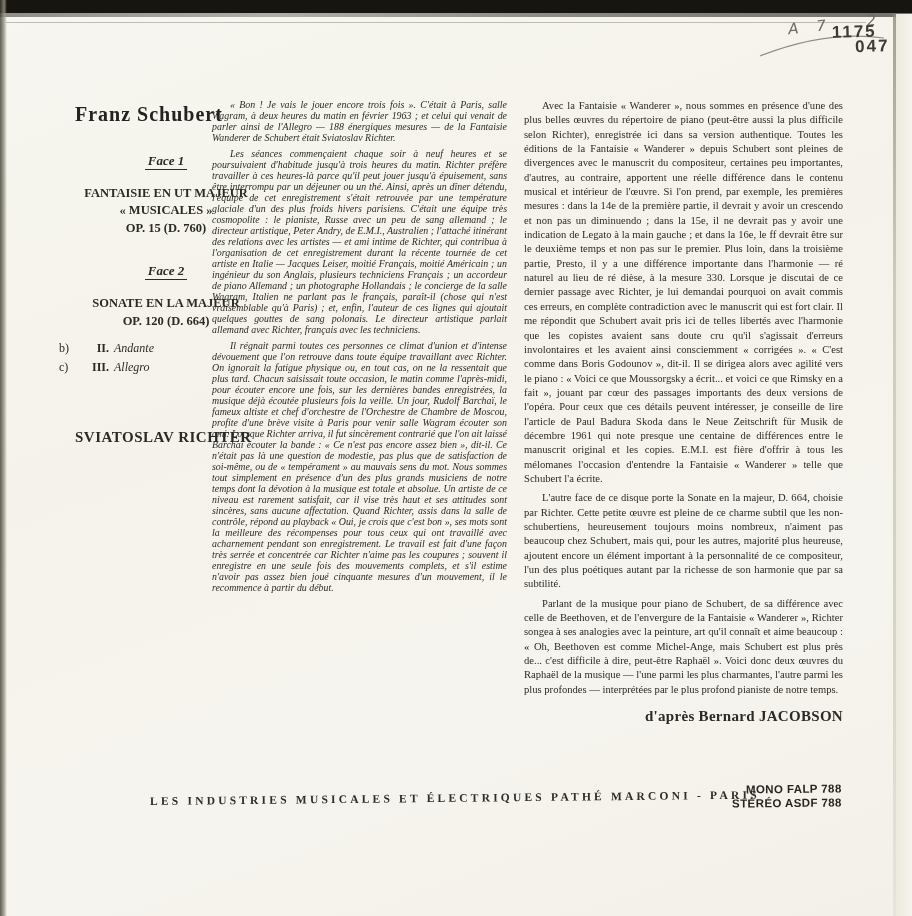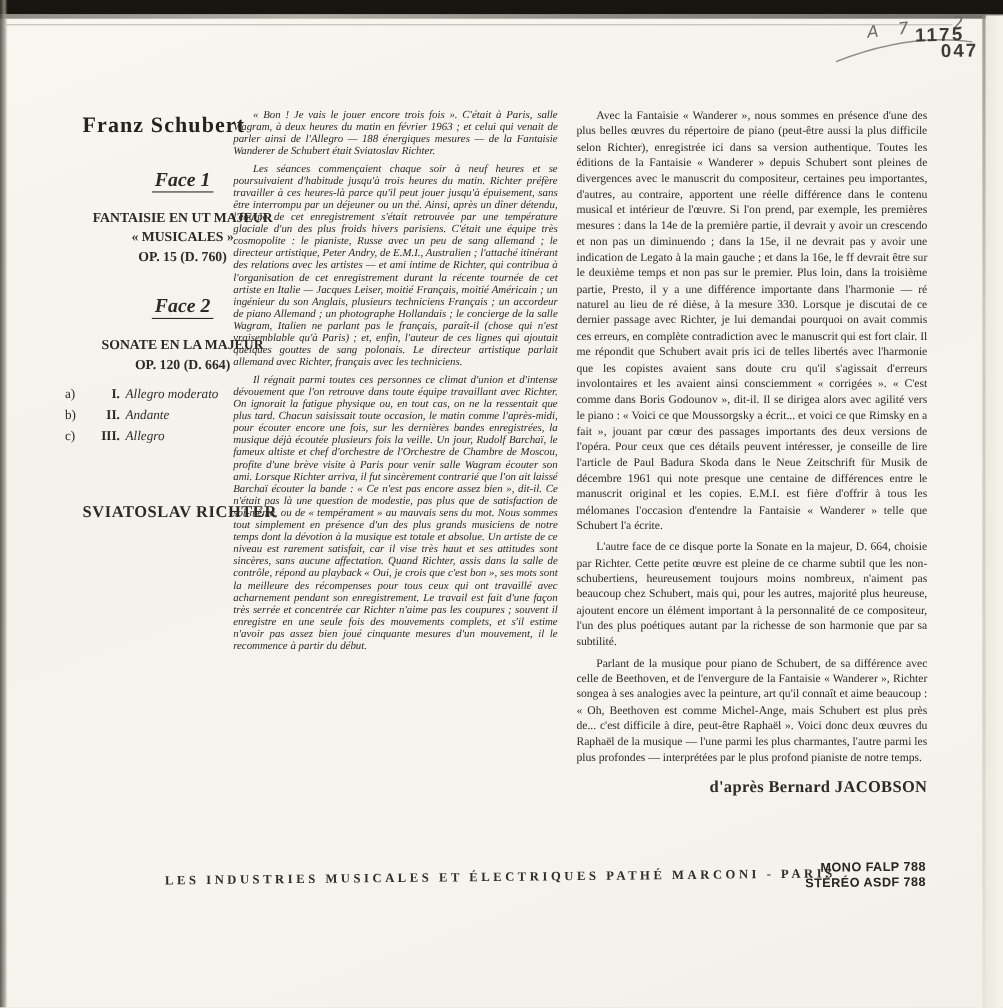--- a/index.html
+++ b/index.html
@@ -39,21 +39,21 @@
     font-family:"Liberation Sans","DejaVu Sans",sans-serif;
     font-weight:bold;font-size:17px;line-height:15px;color:#3c3b37;
     letter-spacing:2px;transform:rotate(-1.5deg);white-space:nowrap;
   }
   .stamp .row2{display:block;margin-left:23px;}
 
   
   .sidebar{position:absolute;left:75px;top:103px;width:182px;}
   .artist{font-weight:bold;font-size:20px;letter-spacing:1px;color:#242320;white-space:nowrap;}
   .face-label{
-    text-align:center;margin-top:27px;font-size:18px;
+    text-align:center;margin-top:27px;font-size:13px;
   }
   .face-label span{
     font-style:italic;font-weight:bold;border-bottom:1.5px solid #2b2a26;padding:0 3px 1px;
   }
   .work-title{font-weight:bold;font-size:12.5px;text-align:center;line-height:17px;margin-top:16px;white-space:nowrap;}
   .work-opus{font-weight:bold;font-size:12.5px;text-align:center;margin-top:2px;}
   .mv-list{margin-top:12px;margin-left:-22px;font-style:italic;font-size:11.5px;line-height:15.5px;white-space:nowrap;}
   .mv2-list{margin-top:10px;margin-left:-16px;font-size:12px;line-height:19px;white-space:nowrap;}
   .mv2-list .idx{display:inline-block;width:22px;}
   .mv2-list .num{display:inline-block;width:28px;font-weight:bold;text-align:right;margin-right:5px;}
@@ -116,23 +116,20 @@
 
     <div class="face-label">
       <span>Face 2</span>
     </div>
     <div class="work-title">
       <div>SONATE EN LA MAJEUR</div>
     </div>
     <div class="work-opus">OP. 120  (D. 664)</div>
     <div class="mv2-list">
       <div>
-        <span class="idx">a)</span><span class="num">I.</span><span class="nm">Allegro moderato</span>
-      </div>
-      <div>
         <span class="idx">b)</span><span class="num">II.</span><span class="nm">Andante</span>
       </div>
       <div>
         <span class="idx">c)</span><span class="num">III.</span><span class="nm">Allegro</span>
       </div>
     </div>
 
     <div class="performer">SVIATOSLAV RICHTER</div>
   </div>
 

